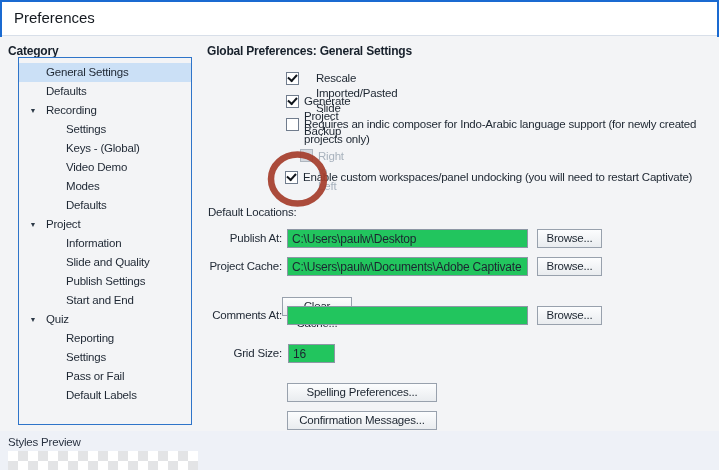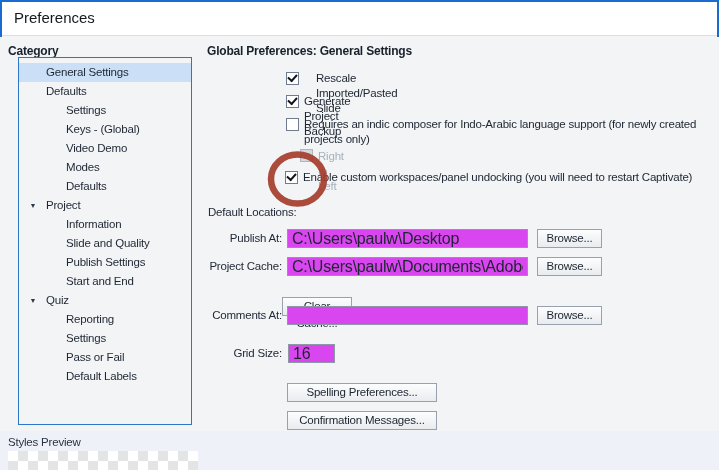--- a/index.html
+++ b/index.html
@@ -65,22 +65,22 @@
     content:""; position:absolute; left:1px; top:1px; width:7px; height:4px;
     border-left:2px solid #10151c; border-bottom:2px solid #10151c;
     transform:rotate(-48deg);
   }
   .checkbox.disabled { background:#d4d9df; border-color:#aeb6bf; }
   .cblabel { position:absolute; line-height:15px; color:#1c2530; }
   .cblabel.disabled { color:#a8b2bd; }
 
   .field-label { position:absolute; width:92px; text-align:right; color:#222b37; }
   .text-field {
-    position:absolute; height:19px; border:1px solid #8d97a5; background:#d946ef;
-    font-family:"Liberation Sans", sans-serif; font-size:16px; letter-spacing:-0.2px;
+    position:absolute; height:19px; border:1px solid #8d97a5; background:#22c55e;
+    font-family:"Liberation Sans", sans-serif; font-size:12px; letter-spacing:-0.2px;
     color:#1c2530; padding:8px 4px; outline:none;
   }
   .btn {
     position:absolute; height:19px; background:linear-gradient(#fcfdfe,#e9ecef);
     border:1px solid #98a1ad; color:#1c2530; text-align:center;
     font-family:"Liberation Sans", sans-serif; font-size:11.5px; letter-spacing:-0.2px;
     line-height:17px; cursor:default;
   }
 
   .annotation-svg { position:absolute; left:266px; top:150px; width:64px; height:58px; pointer-events:none; }
@@ -101,20 +101,24 @@
   <div class="bottom-strip"></div>
 
   <div class="cat-header">Category</div>
   <div class="cat-list">
       <div class="cat-row selected">
         <span class="cat-label">General Settings</span>
       </div>
       <div class="cat-row">
         <span class="cat-label">Defaults</span>
       </div>
+      <div class="cat-row">
+        <span class="tri">▼</span>
+        <span class="cat-label">Recording</span>
+      </div>
       <div class="cat-row child">
         <span class="cat-label">Settings</span>
       </div>
       <div class="cat-row child">
         <span class="cat-label">Keys - (Global)</span>
       </div>
       <div class="cat-row child">
         <span class="cat-label">Video Demo</span>
       </div>
       <div class="cat-row child">

